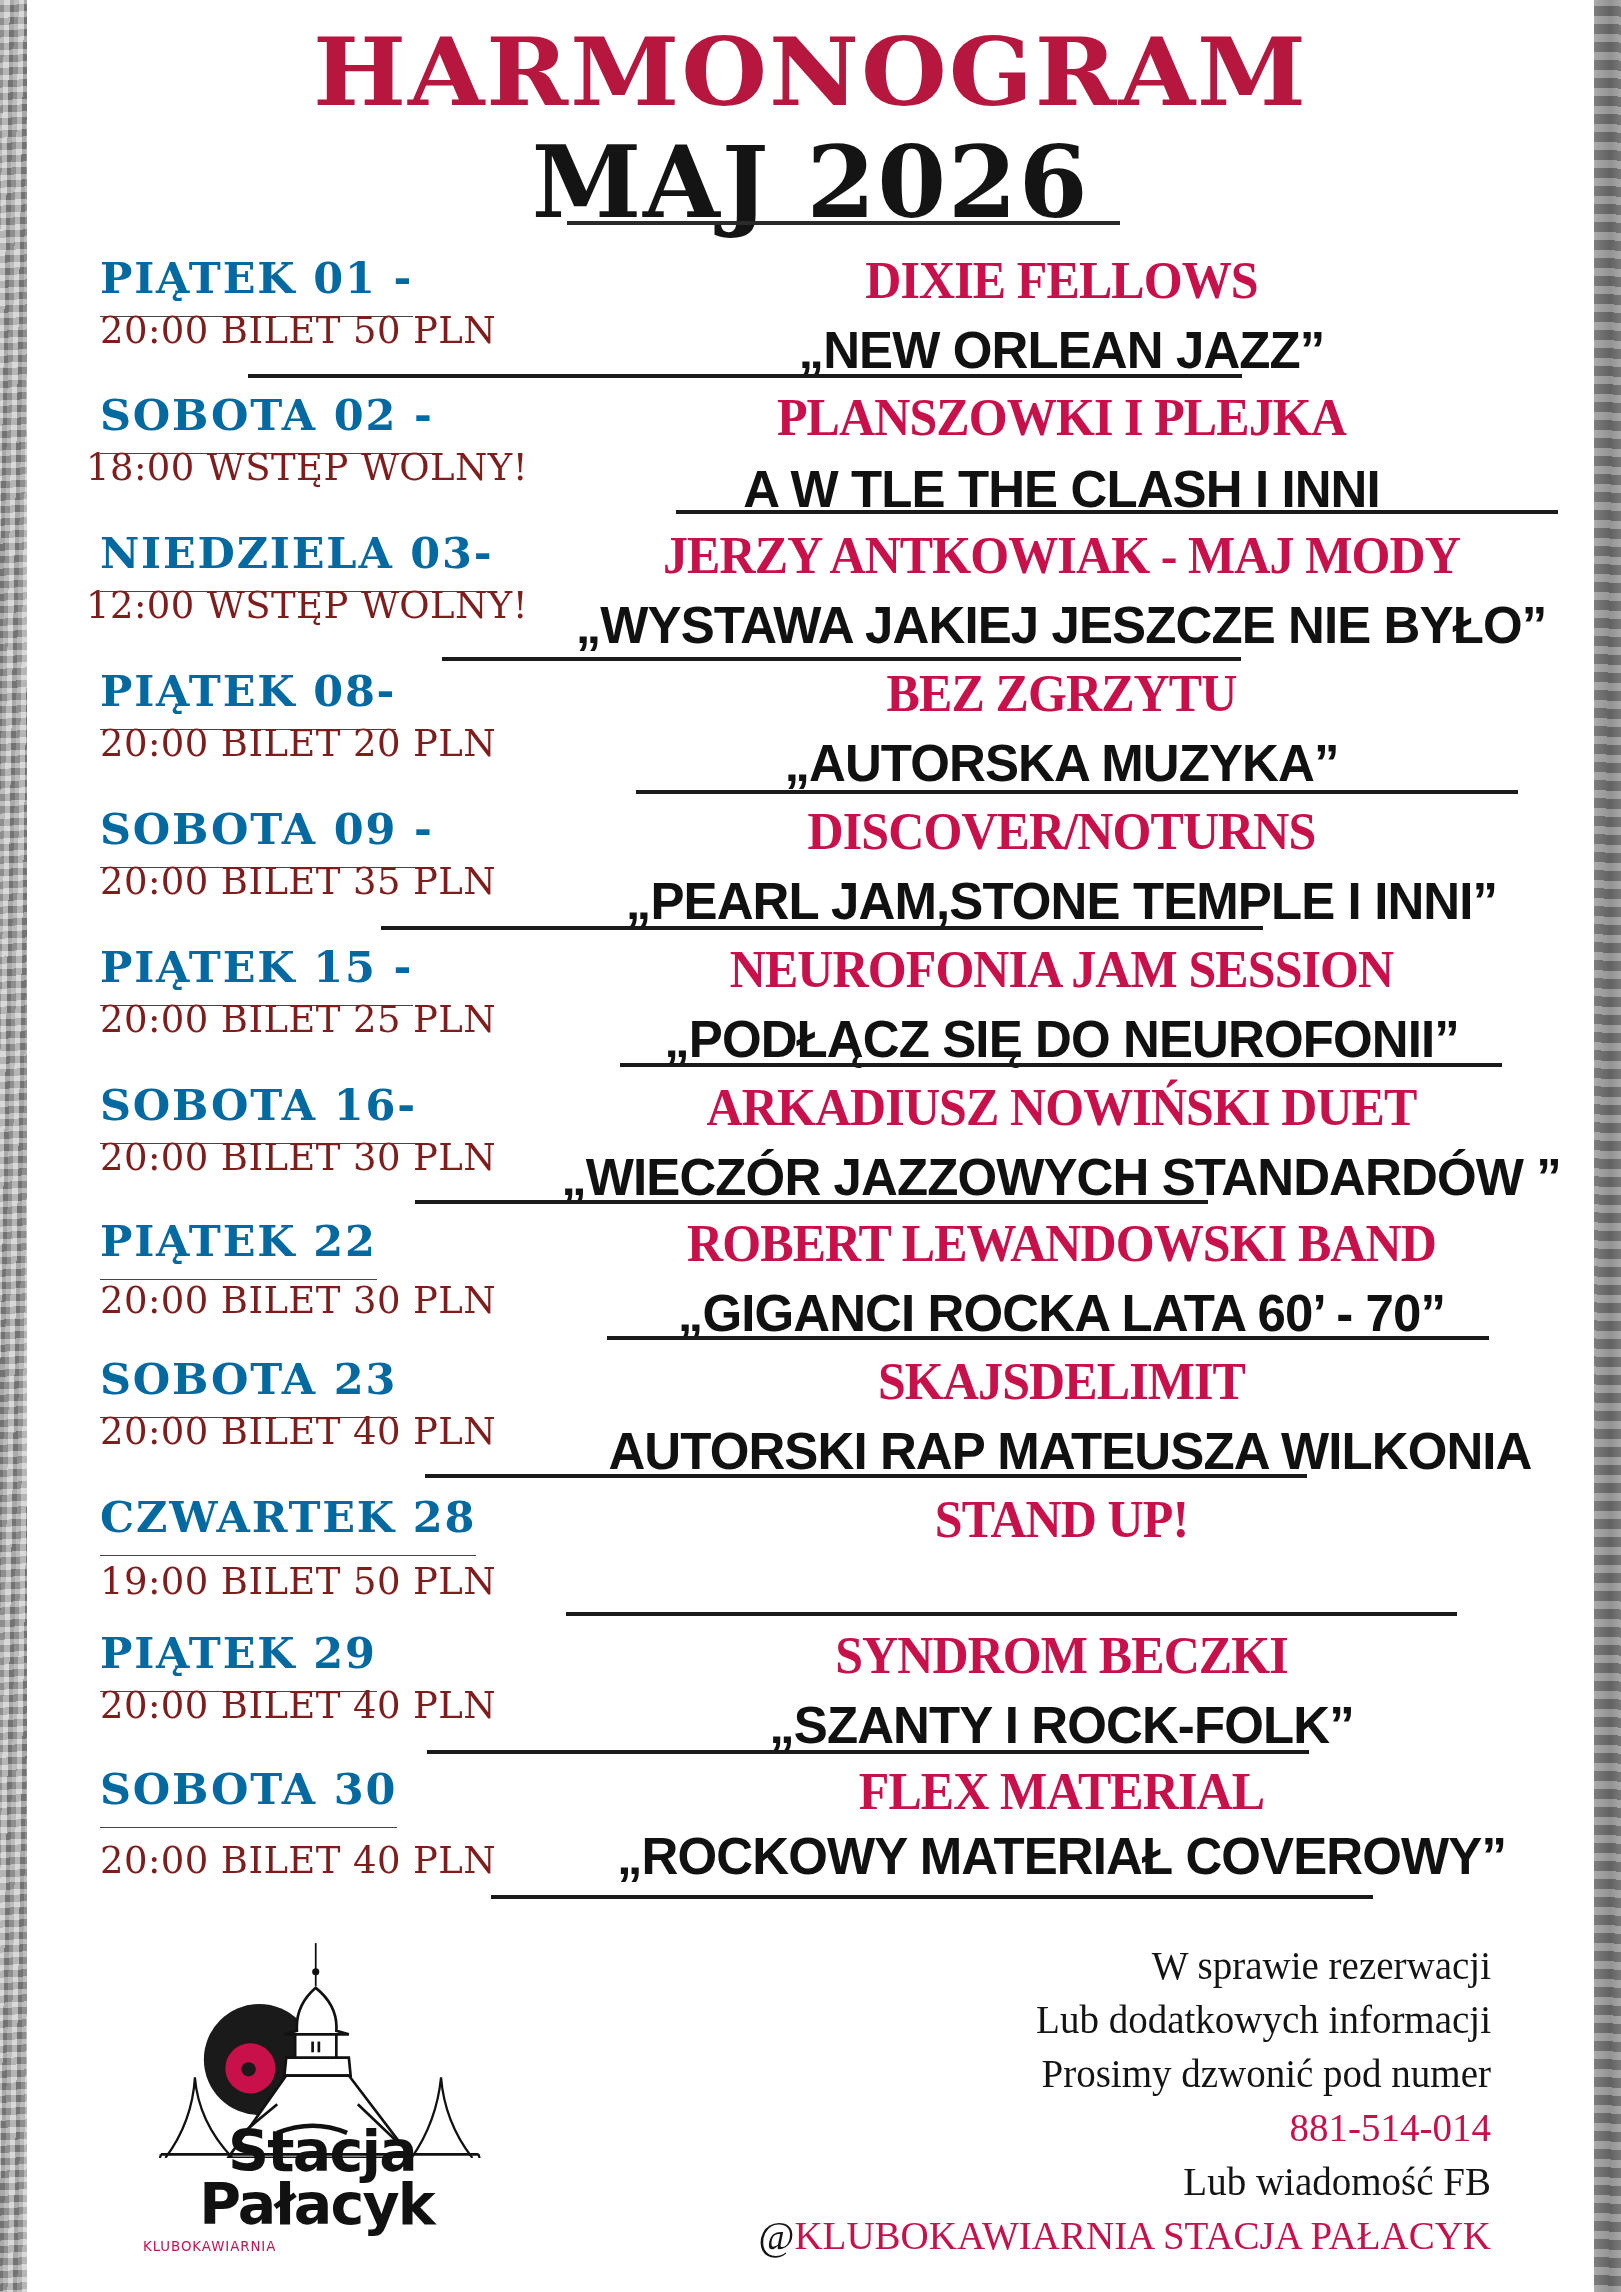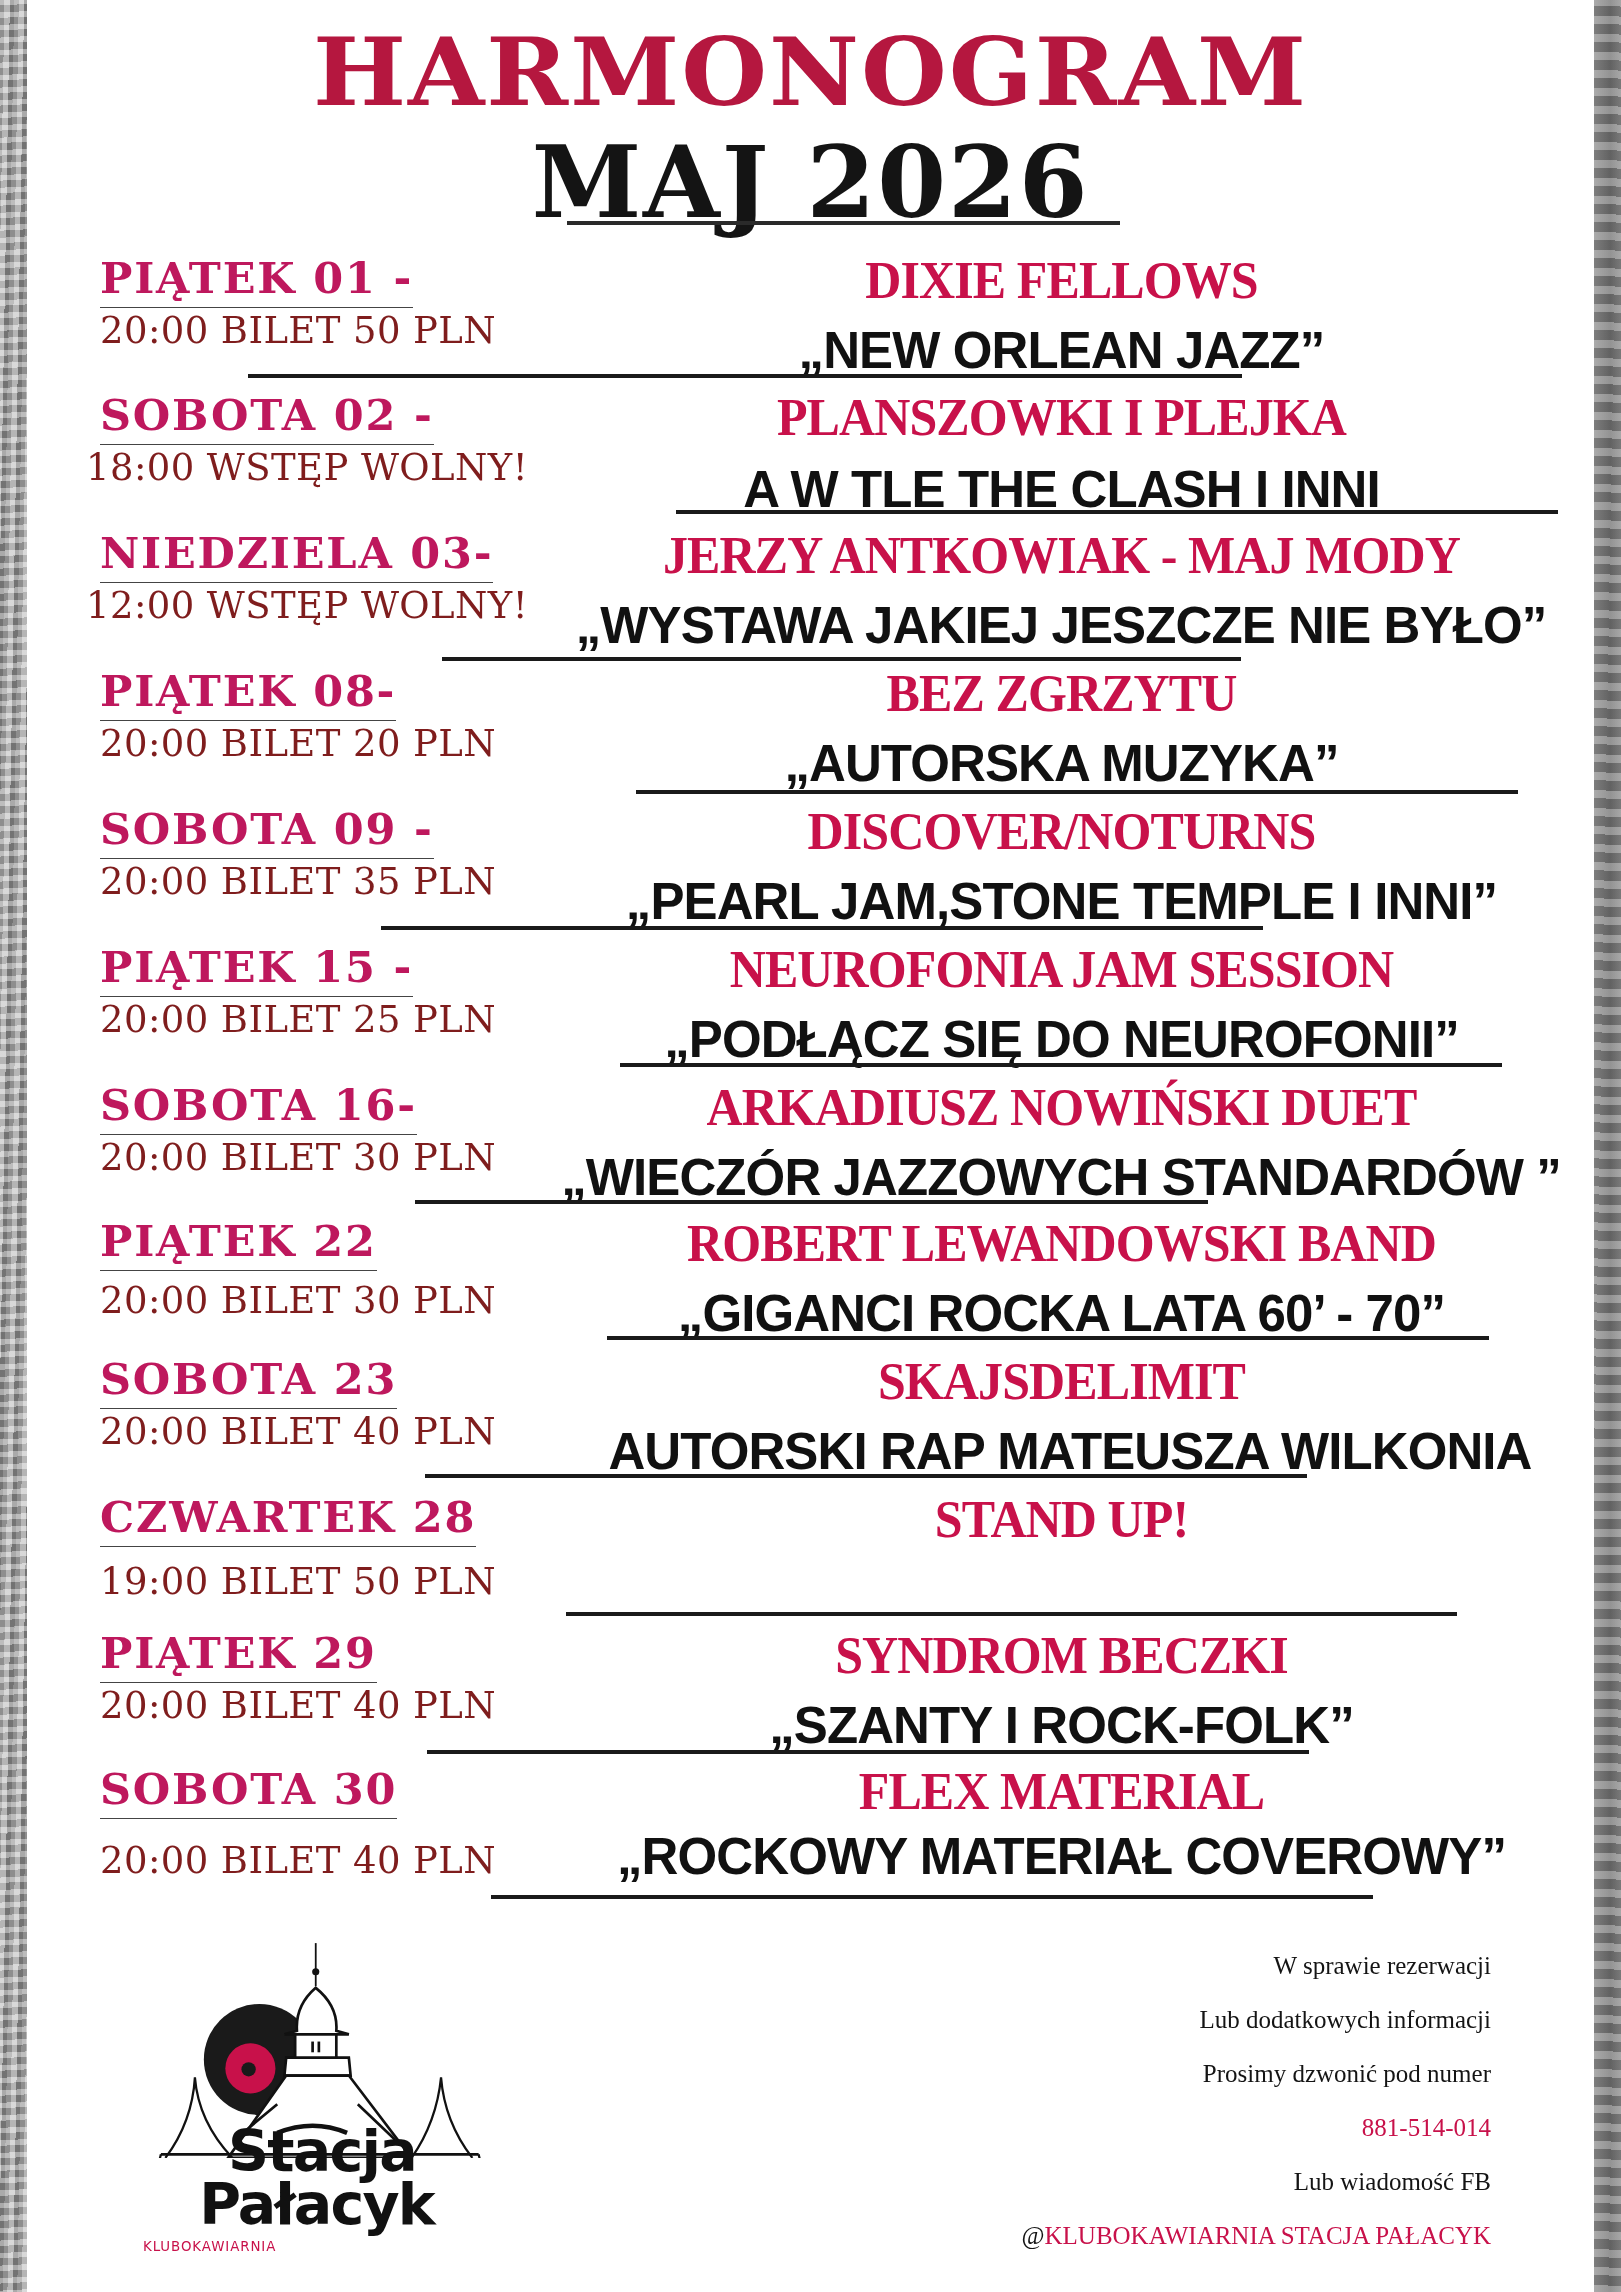--- a/index.html
+++ b/index.html
@@ -31,22 +31,22 @@
     .title-sub { top: 124px; font-size: 99px; color: #141414; }
     .title-rule {
       position: absolute; left: 567px; top: 221px; width: 553px; height: 3.6px;
       background: #2a2a2a;
     }
 
     .event { position: absolute; left: 0; width: 1621px; height: 138px; }
     .day {
       position: absolute; left: 100px; top: 0;
       font-family: "DejaVu Serif", serif; font-weight: bold; font-size: 43px;
-      color: #be185d; letter-spacing: 1.8px; white-space: nowrap;
-      padding-bottom: 4px;
+      color: #0369a1; letter-spacing: 1.8px; white-space: nowrap;
+      padding-bottom: 13px;
       border-bottom: 1.8px solid #444;
     }
     .info {
       position: absolute; left: 100px; top: 56px;
       font-family: "DejaVu Serif", serif; font-size: 37px; color: #7f1d1d;
       letter-spacing: 0.4px; white-space: nowrap;
     }
     .artist {
       position: absolute; left: 502px; width: 1119px; top: -1.8px; text-align: center;
       font-family: "Liberation Serif", serif; font-weight: bold; font-size: 50px;
@@ -55,21 +55,21 @@
     }
     .subtitle {
       position: absolute; left: 502px; width: 1119px; top: 68px; text-align: center;
       font-family: Liberation Sans, sans-serif; font-weight: bold; font-size: 51px;
       color: #111; white-space: nowrap; letter-spacing: -0.9px;
     }
     .rule { position: absolute; height: 3.6px; background: #1a1a1a; }
 
     .contact {
       position: absolute; left: 573px; top: 1939px; width: 918px; text-align: right;
-      font-family: "Liberation Serif", serif; font-size: 25px; line-height: 54px; color: #141414;
+      font-family: "Liberation Serif", serif; font-size: 39px; line-height: 54px; color: #141414;
     }
     .contact .pink { color: #c8114a; }
 
     .logo { position: absolute; left: 143px; top: 1943px; width: 358px; height: 322px; }
     .logo-text-1, .logo-text-2 {
       position: absolute; width: 358px; text-align: center;
       font-family: "DejaVu Sans", sans-serif; font-weight: bold; color: #111;
       letter-spacing: -1.8px;
     }
     .logo-text-1 { top: 175px; font-size: 57px; left: 0; }

